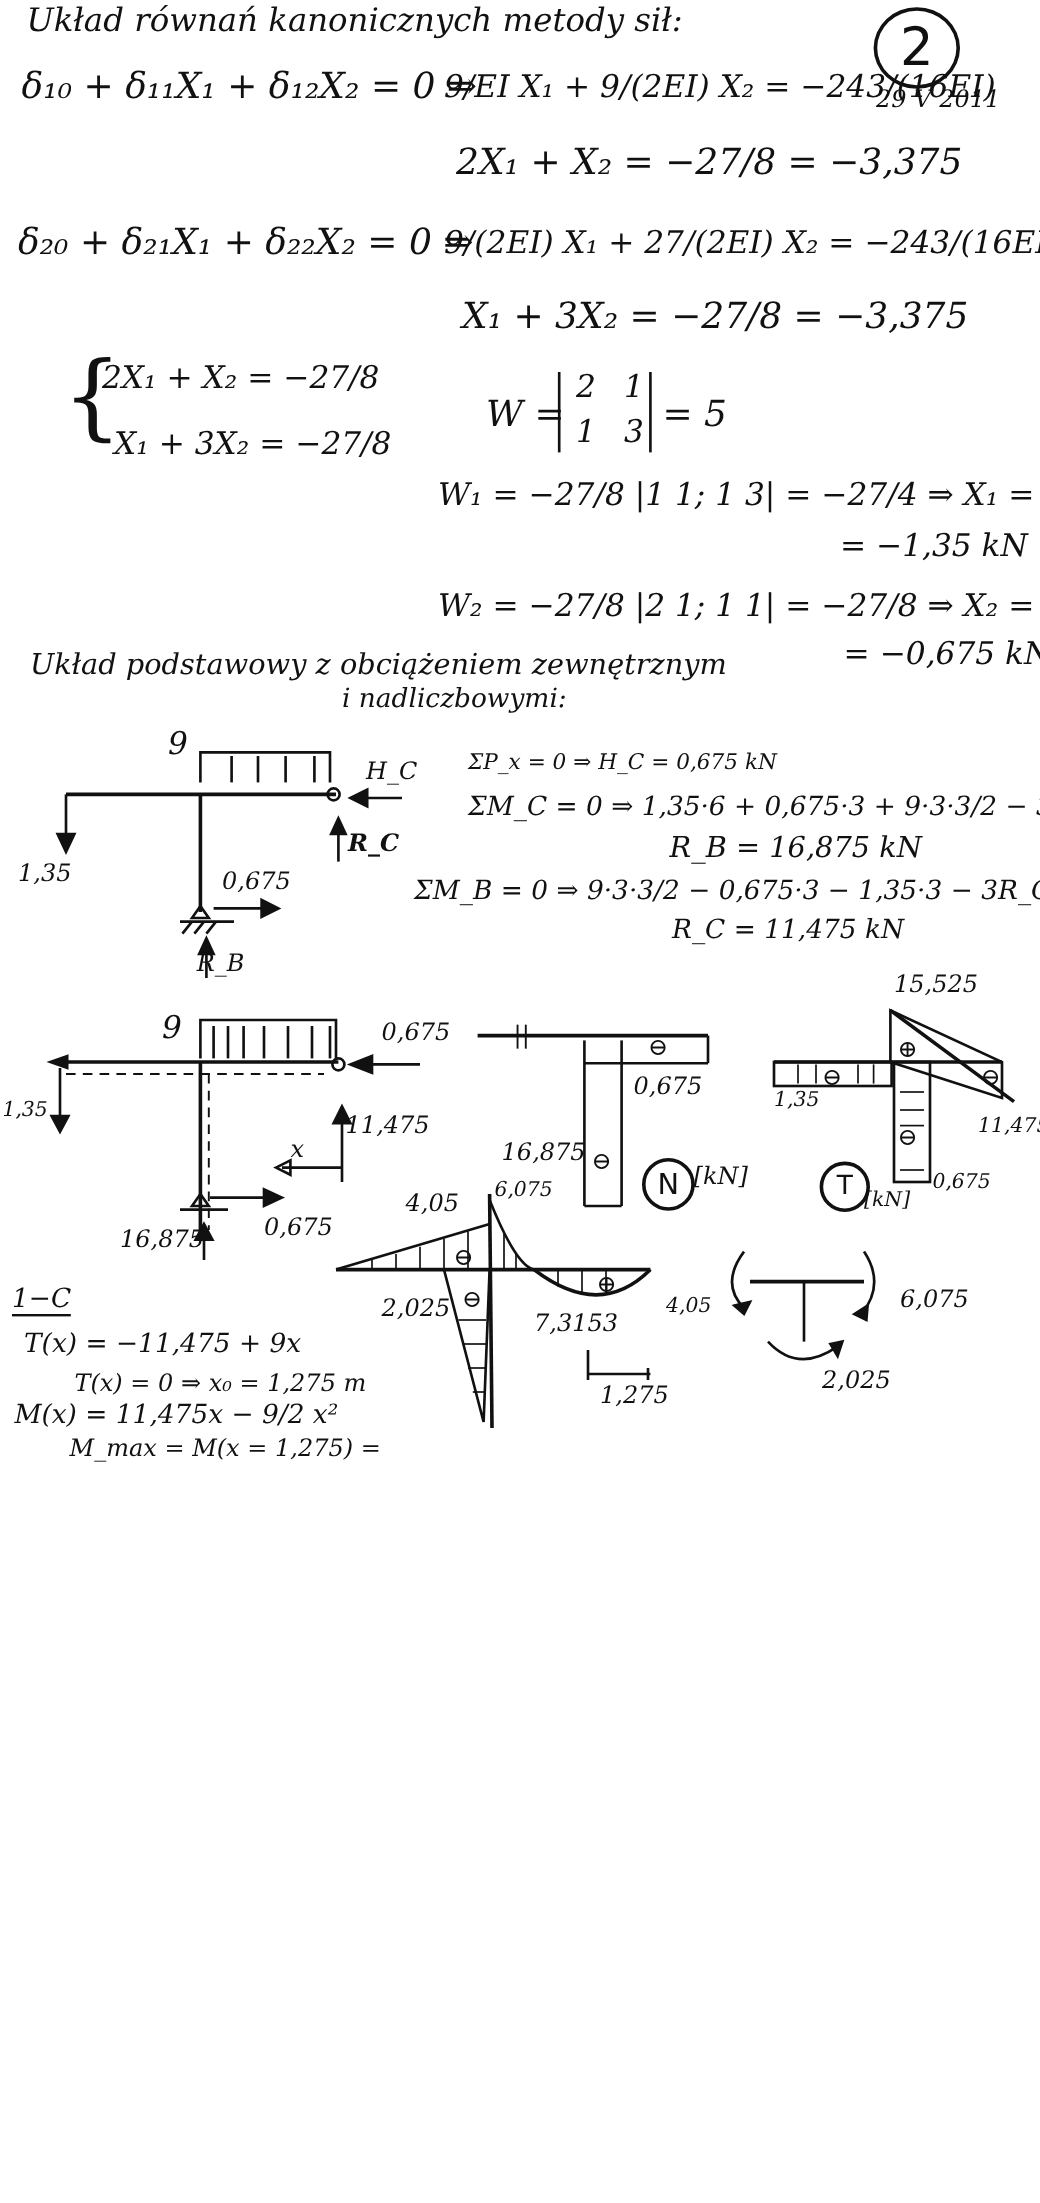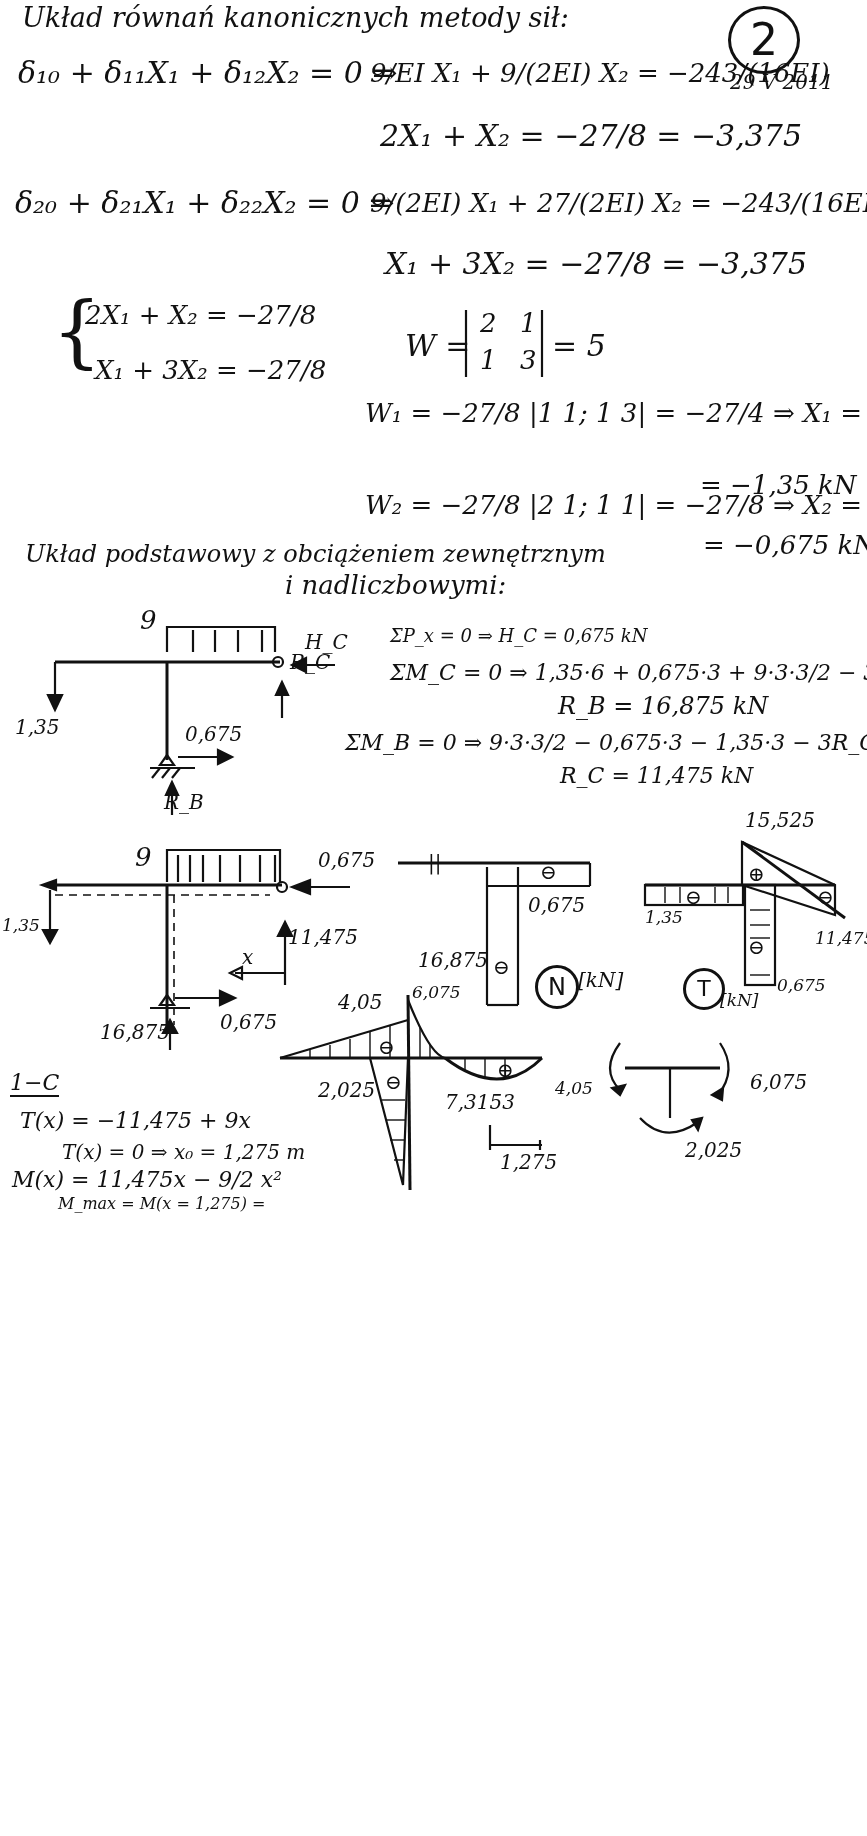--- a/index.html
+++ b/index.html
@@ -47,26 +47,26 @@
   <line x1="6" y1="5" x2="6" y2="72"></line>
     <line x1="82" y1="5" x2="82" y2="72"></line>
 </svg>
 <div class="t hand eqs" style="left:480px;top:308px;">2</div>
 <div class="t hand eqs" style="left:520px;top:308px;">1</div>
 <div class="t hand eqs" style="left:480px;top:345px;">1</div>
 <div class="t hand eqs" style="left:520px;top:345px;">3</div>
 <div class="t hand eq" style="left:552px;top:328px;">= 5</div>
 
 <div class="t hand eqs" style="left:365px;top:398px;">W₁ = −27/8 |1 1; 1 3| = −27/4 ⇒ X₁ = −27/20 =</div>
-<div class="t hand eqs" style="left:700px;top:440px;margin-top:30px;">= −1,35 kN</div>
+<div class="t hand eqs" style="left:700px;top:440px;">= −1,35 kN</div>
 <div class="t hand eqs" style="left:365px;top:490px;">W₂ = −27/8 |2 1; 1 1| = −27/8 ⇒ X₂ = −27/40 =</div>
 <div class="t hand eqs" style="left:690px;top:530px;margin-left:13px;">= −0,675 kN</div>
 
 <div class="t hand h1" style="left:25px;top:540px;font-size:24px;">Układ podstawowy z obciążeniem zewnętrznym</div>
-<div class="t hand h1" style="left:285px;top:570px;font-size:26px;">i nadliczbowymi:</div>
+<div class="t hand h1" style="left:285px;top:570px;font-size:22px;">i nadliczbowymi:</div>
 
 <svg class="d" style="left:0;top:600px;" width="360" height="220">
   <line class="thick" x1="55" y1="62" x2="280" y2="62"></line>
   <line class="thick" x1="167" y1="62" x2="167" y2="160"></line>
 
   <polyline points="167,52 167,27 275,27 275,52"></polyline>
   <line x1="193" y1="30" x2="193" y2="52"></line>
     <line x1="215" y1="30" x2="215" y2="52"></line>
   <line x1="238" y1="30" x2="238" y2="52"></line>
     <line x1="262" y1="30" x2="262" y2="52"></line>
@@ -91,21 +91,21 @@
   <line x1="178" y1="157" x2="225" y2="157"></line>
     <path class="fillblk" d="M232,157 L218,150 L218,164 Z"></path>
 
   <line x1="172" y1="215" x2="172" y2="185"></line>
     <path class="fillblk" d="M172,182 L166,195 L178,195 Z"></path>
 </svg>
 <div class="t hand eqs" style="left:140px;top:605px;">9</div>
 <div class="t hand sm" style="left:15px;top:715px;">1,35</div>
 <div class="t hand sm" style="left:185px;top:722px;">0,675</div>
 <div class="t hand sm" style="left:305px;top:630px;">H_C</div>
-<div class="t hand sm" style="left:290px;top:650px;">R_C</div>
+<div class="t hand sm" style="left:290px;top:690px;font-weight:bold;">R_C</div>
 <div class="t hand sm" style="left:164px;top:790px;">R_B</div>
 
 <div class="t hand sm" style="left:390px;top:625px;font-size:18px;">ΣP_x = 0 ⇒ H_C = 0,675 kN</div>
 <div class="t hand sm" style="left:390px;top:660px;font-size:22px;">ΣM_C = 0 ⇒ 1,35·6 + 0,675·3 + 9·3·3/2 − 3R_B = 0</div>
 <div class="t hand sm" style="left:558px;top:692px;font-size:24px;">R_B = 16,875 kN</div>
 <div class="t hand sm" style="left:345px;top:730px;font-size:22px;">ΣM_B = 0 ⇒ 9·3·3/2 − 0,675·3 − 1,35·3 − 3R_C = 0</div>
 <div class="t hand sm" style="left:560px;top:763px;font-size:22px;text-align:center;">R_C = 11,475 kN</div>
 
 <svg class="d" style="left:0;top:830px;" width="380" height="220">
   <line class="thick" x1="45" y1="55" x2="282" y2="55"></line>
@@ -232,13 +232,13 @@
     <path class="fillblk" d="M102,80 L112,78 L108,90 Z"></path>
 </svg>
 <div class="t hand xs" style="left:555px;top:1078px;">4,05</div>
 <div class="t hand sm" style="left:750px;top:1070px;">6,075</div>
 <div class="t hand sm" style="left:685px;top:1138px;">2,025</div>
 
 <div class="t hand sm" style="left:10px;top:1070px;font-size:22px;border-bottom:2px solid #111;">1−C</div>
 <div class="t hand sm" style="left:20px;top:1108px;font-size:22px;">T(x) = −11,475 + 9x</div>
 <div class="t hand sm" style="left:62px;top:1140px;font-size:20px;">T(x) = 0 ⇒ x₀ = 1,275 m</div>
 <div class="t hand sm" style="left:12px;top:1167px;font-size:22px;">M(x) = 11,475x − 9/2 x²</div>
-<div class="t hand sm" style="left:58px;top:1194px;font-size:16px;">M_max = M(x = 1,275) =</div>
+<div class="t hand sm" style="left:58px;top:1194px;font-size:20px;">M_max = M(x = 1,275) =</div>
 
 </body></html>

